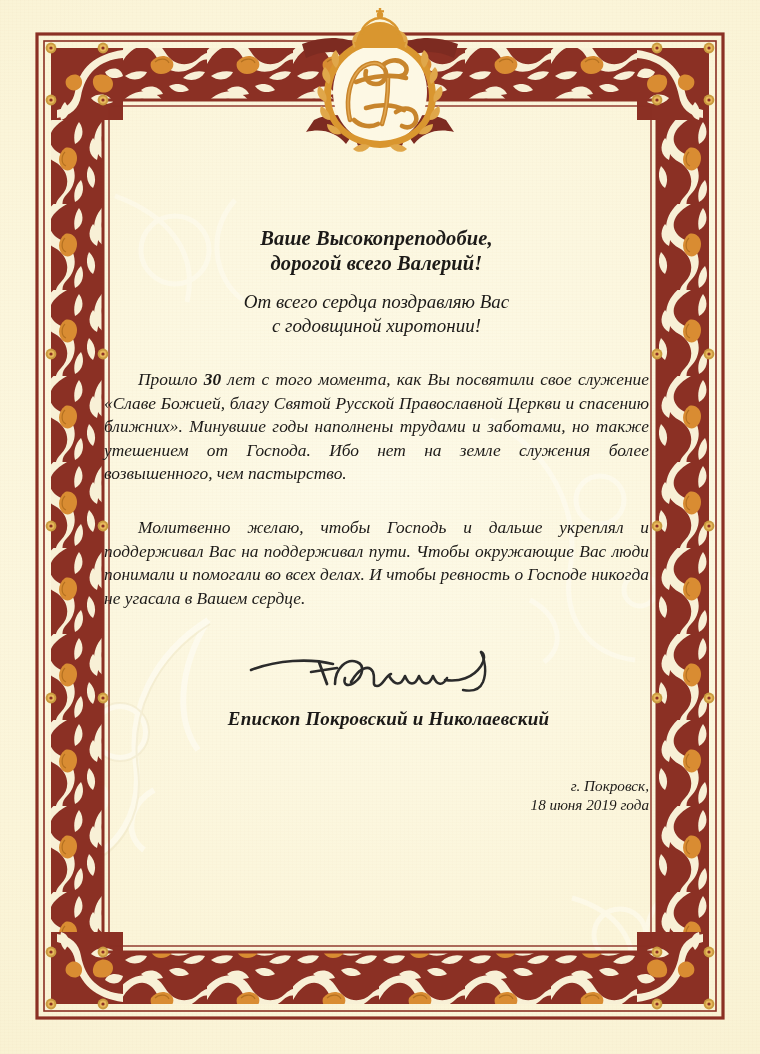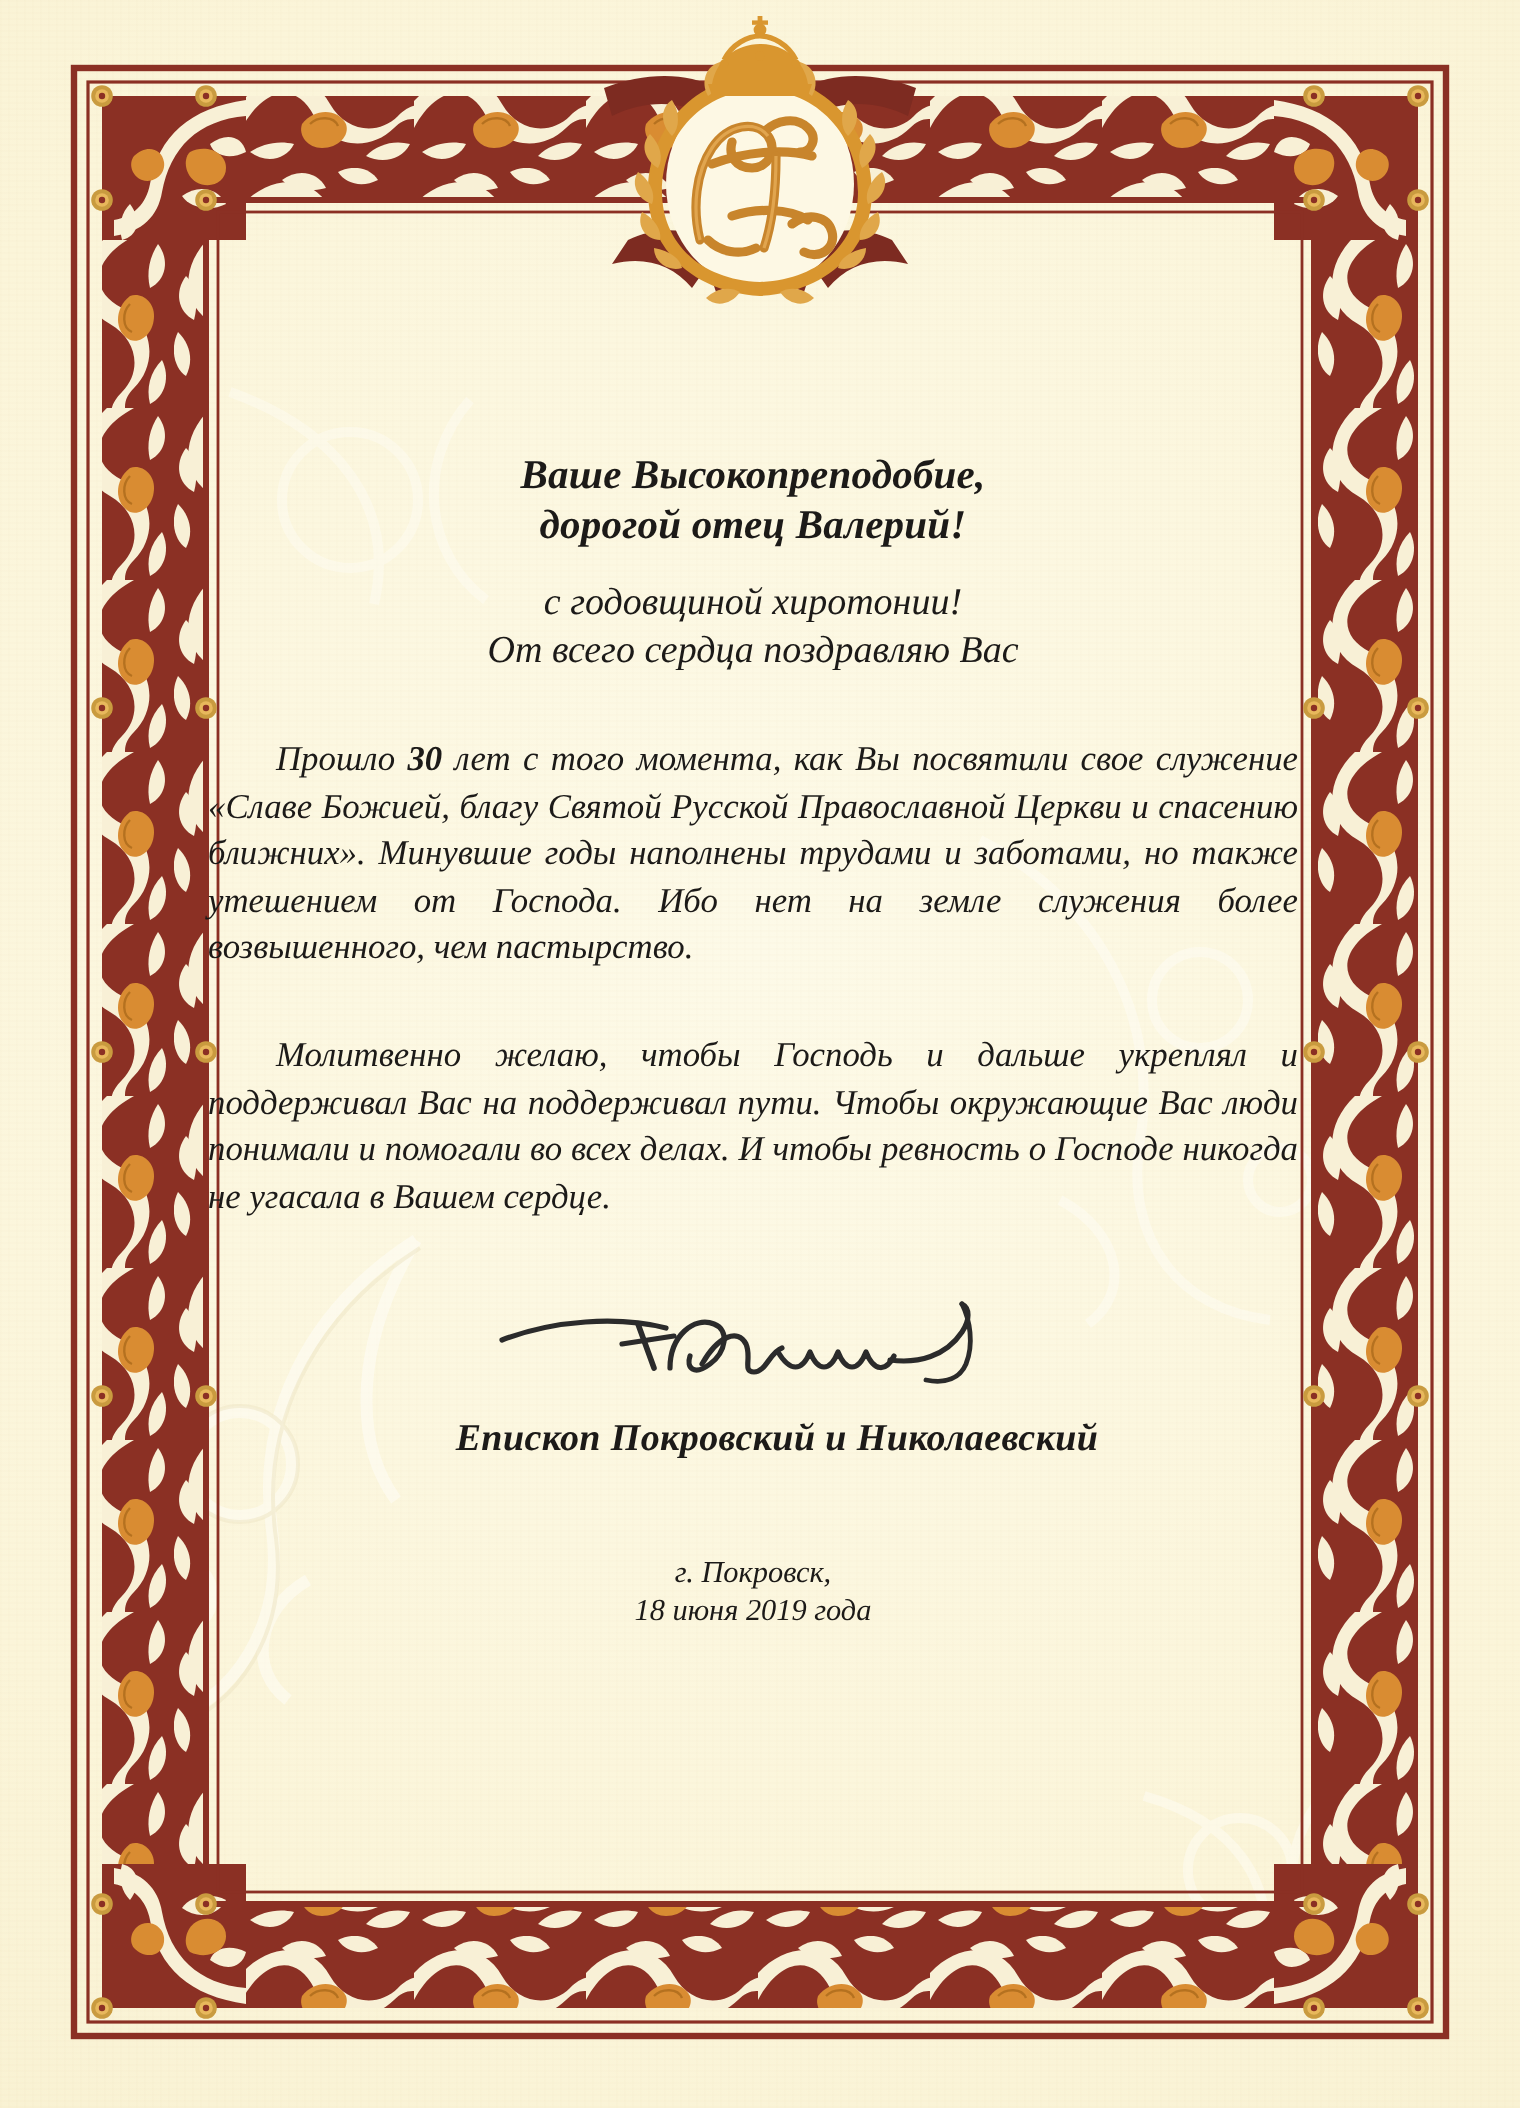--- a/index.html
+++ b/index.html
@@ -109,21 +109,21 @@
     text-align: center;
     font-style: italic;
     font-weight: bold;
     font-size: 19px;
     margin-top: 2px;
     letter-spacing: .2px;
     margin-left: 24px;
   }
 
   .place {
-    text-align: center;
+    text-align: right;
     font-style: italic;
     font-size: 15.2px;
     line-height: 19px;
     margin-top: 46px;
   }
 </style>
 </head>
 <body>
 
 <div id="page">
@@ -341,26 +341,26 @@
         <circle cx="102" cy="24" r="2.2"></circle>
         <circle cx="84" cy="20" r="2.4"></circle>
       </g>
     </svg>
   </div>
 
   <div id="content">
 
     <div class="head-bold">
       <div>Ваше Высокопреподобие,</div>
-      <div>дорогой отец Валерий!</div>
+      <div>дорогой всего Валерий!</div>
     </div>
 
     <div class="head-sub">
+      <div>От всего сердца поздравляю Вас</div>
       <div>с годовщиной хиротонии!</div>
-      <div>От всего сердца поздравляю Вас</div>
     </div>
 
     <p class="body-par"><span>Прошло </span><b>30</b><span> лет с того момента, как Вы посвятили свое служение «Славе Божией, благу Святой Русской Православной Церкви и спасению ближних». Минувшие годы наполнены трудами и заботами, но также утешением от Господа. Ибо нет на земле служения более возвышенного, чем пастырство.</span></p>
 
     <p class="body-par">Молитвенно желаю, чтобы Господь и дальше укреплял и поддерживал Вас на поддерживал пути. Чтобы окружающие Вас люди понимали и помогали во всех делах. И чтобы ревность о Господе никогда не угасала в Вашем сердце.</p>
 
 
     <div class="sig-wrap">
       <svg id="signature" width="260" height="58" viewBox="0 0 260 58" xmlns="http://www.w3.org/2000/svg">
         <g fill="none" stroke="#2b2b2b" stroke-linecap="round" stroke-linejoin="round">

